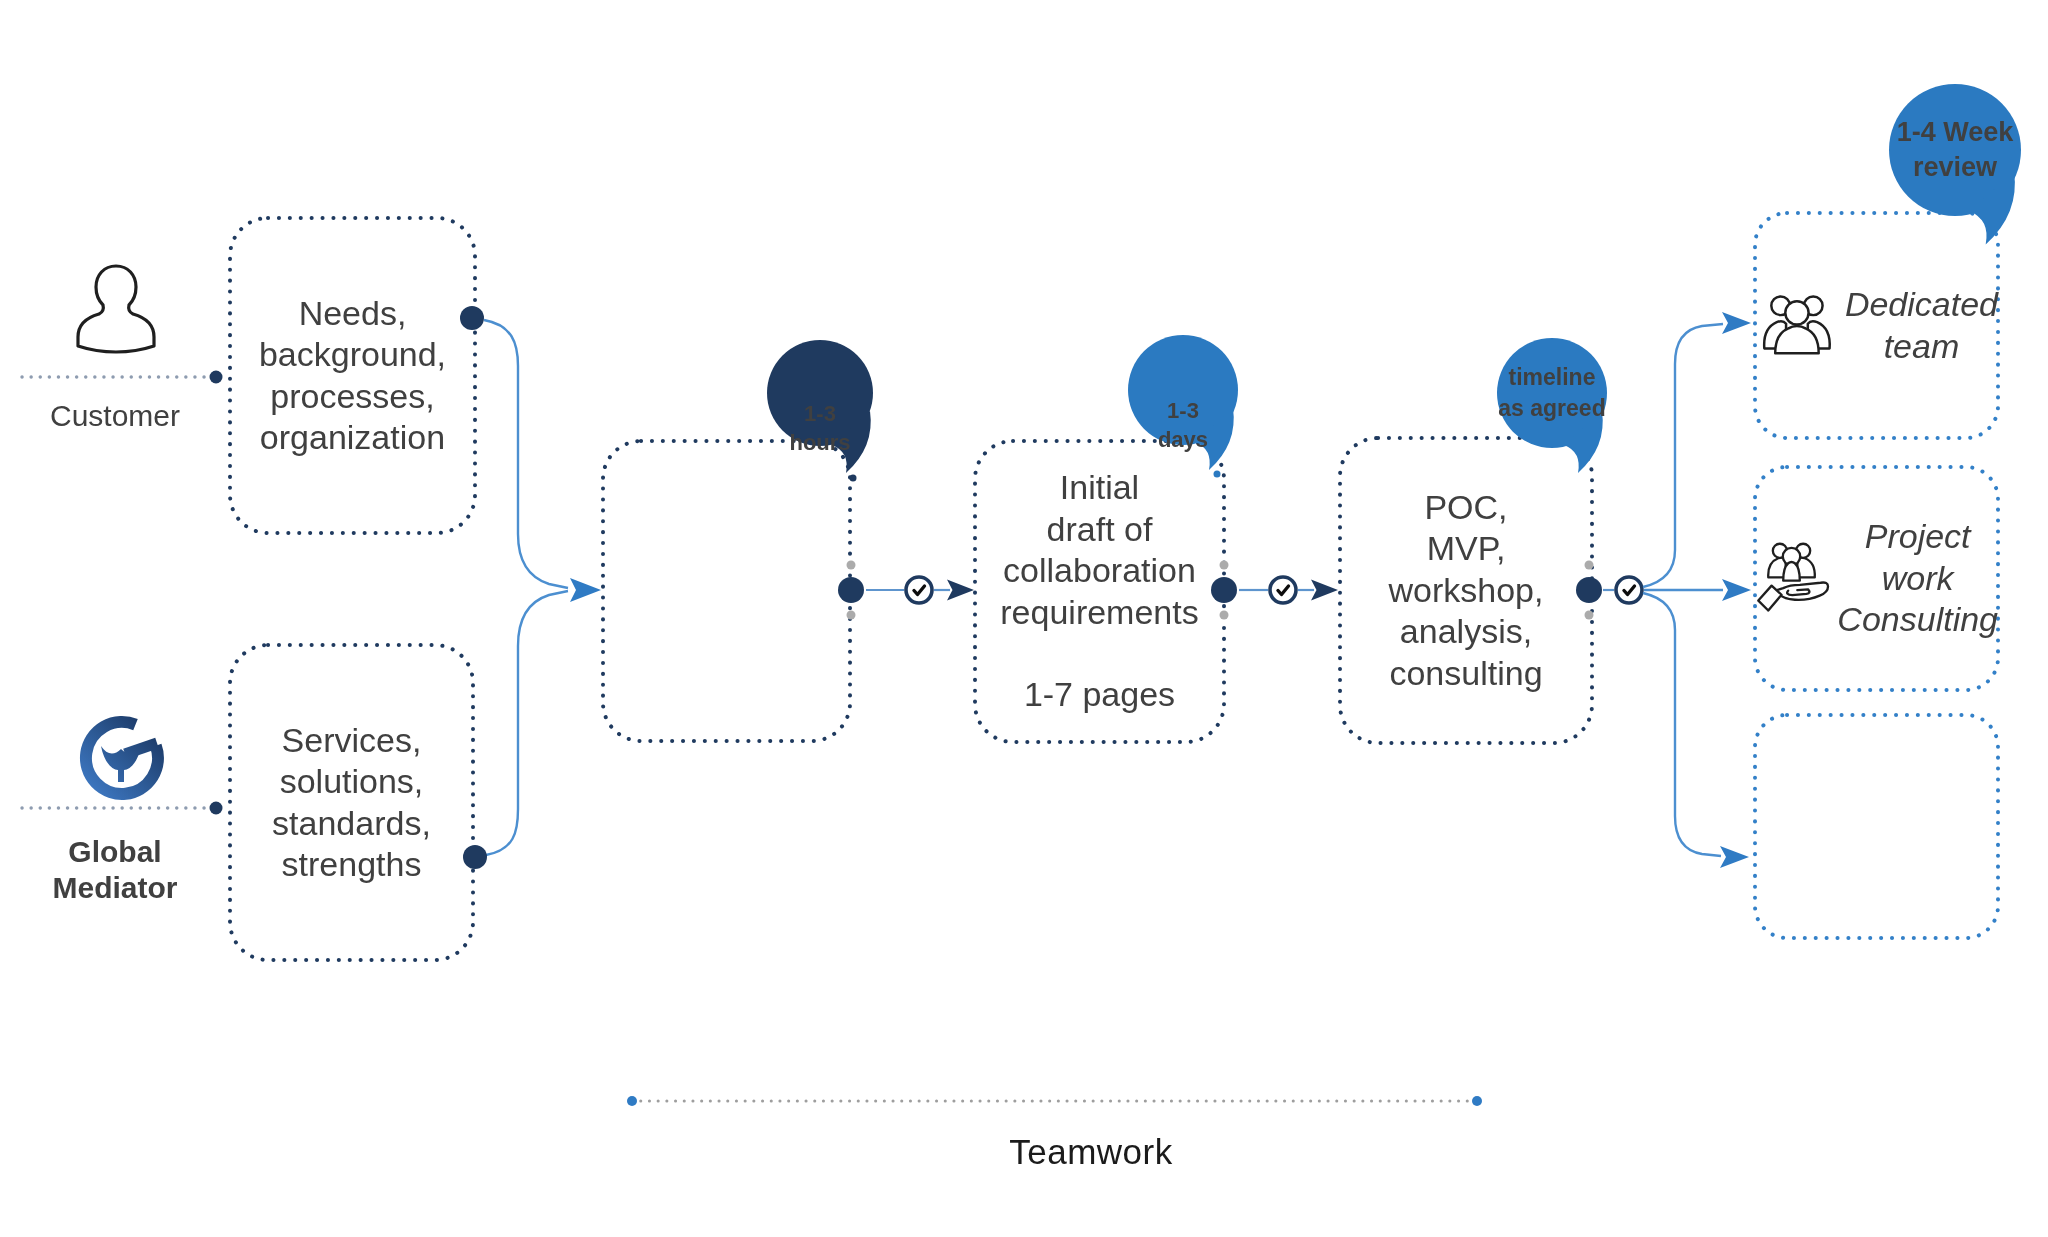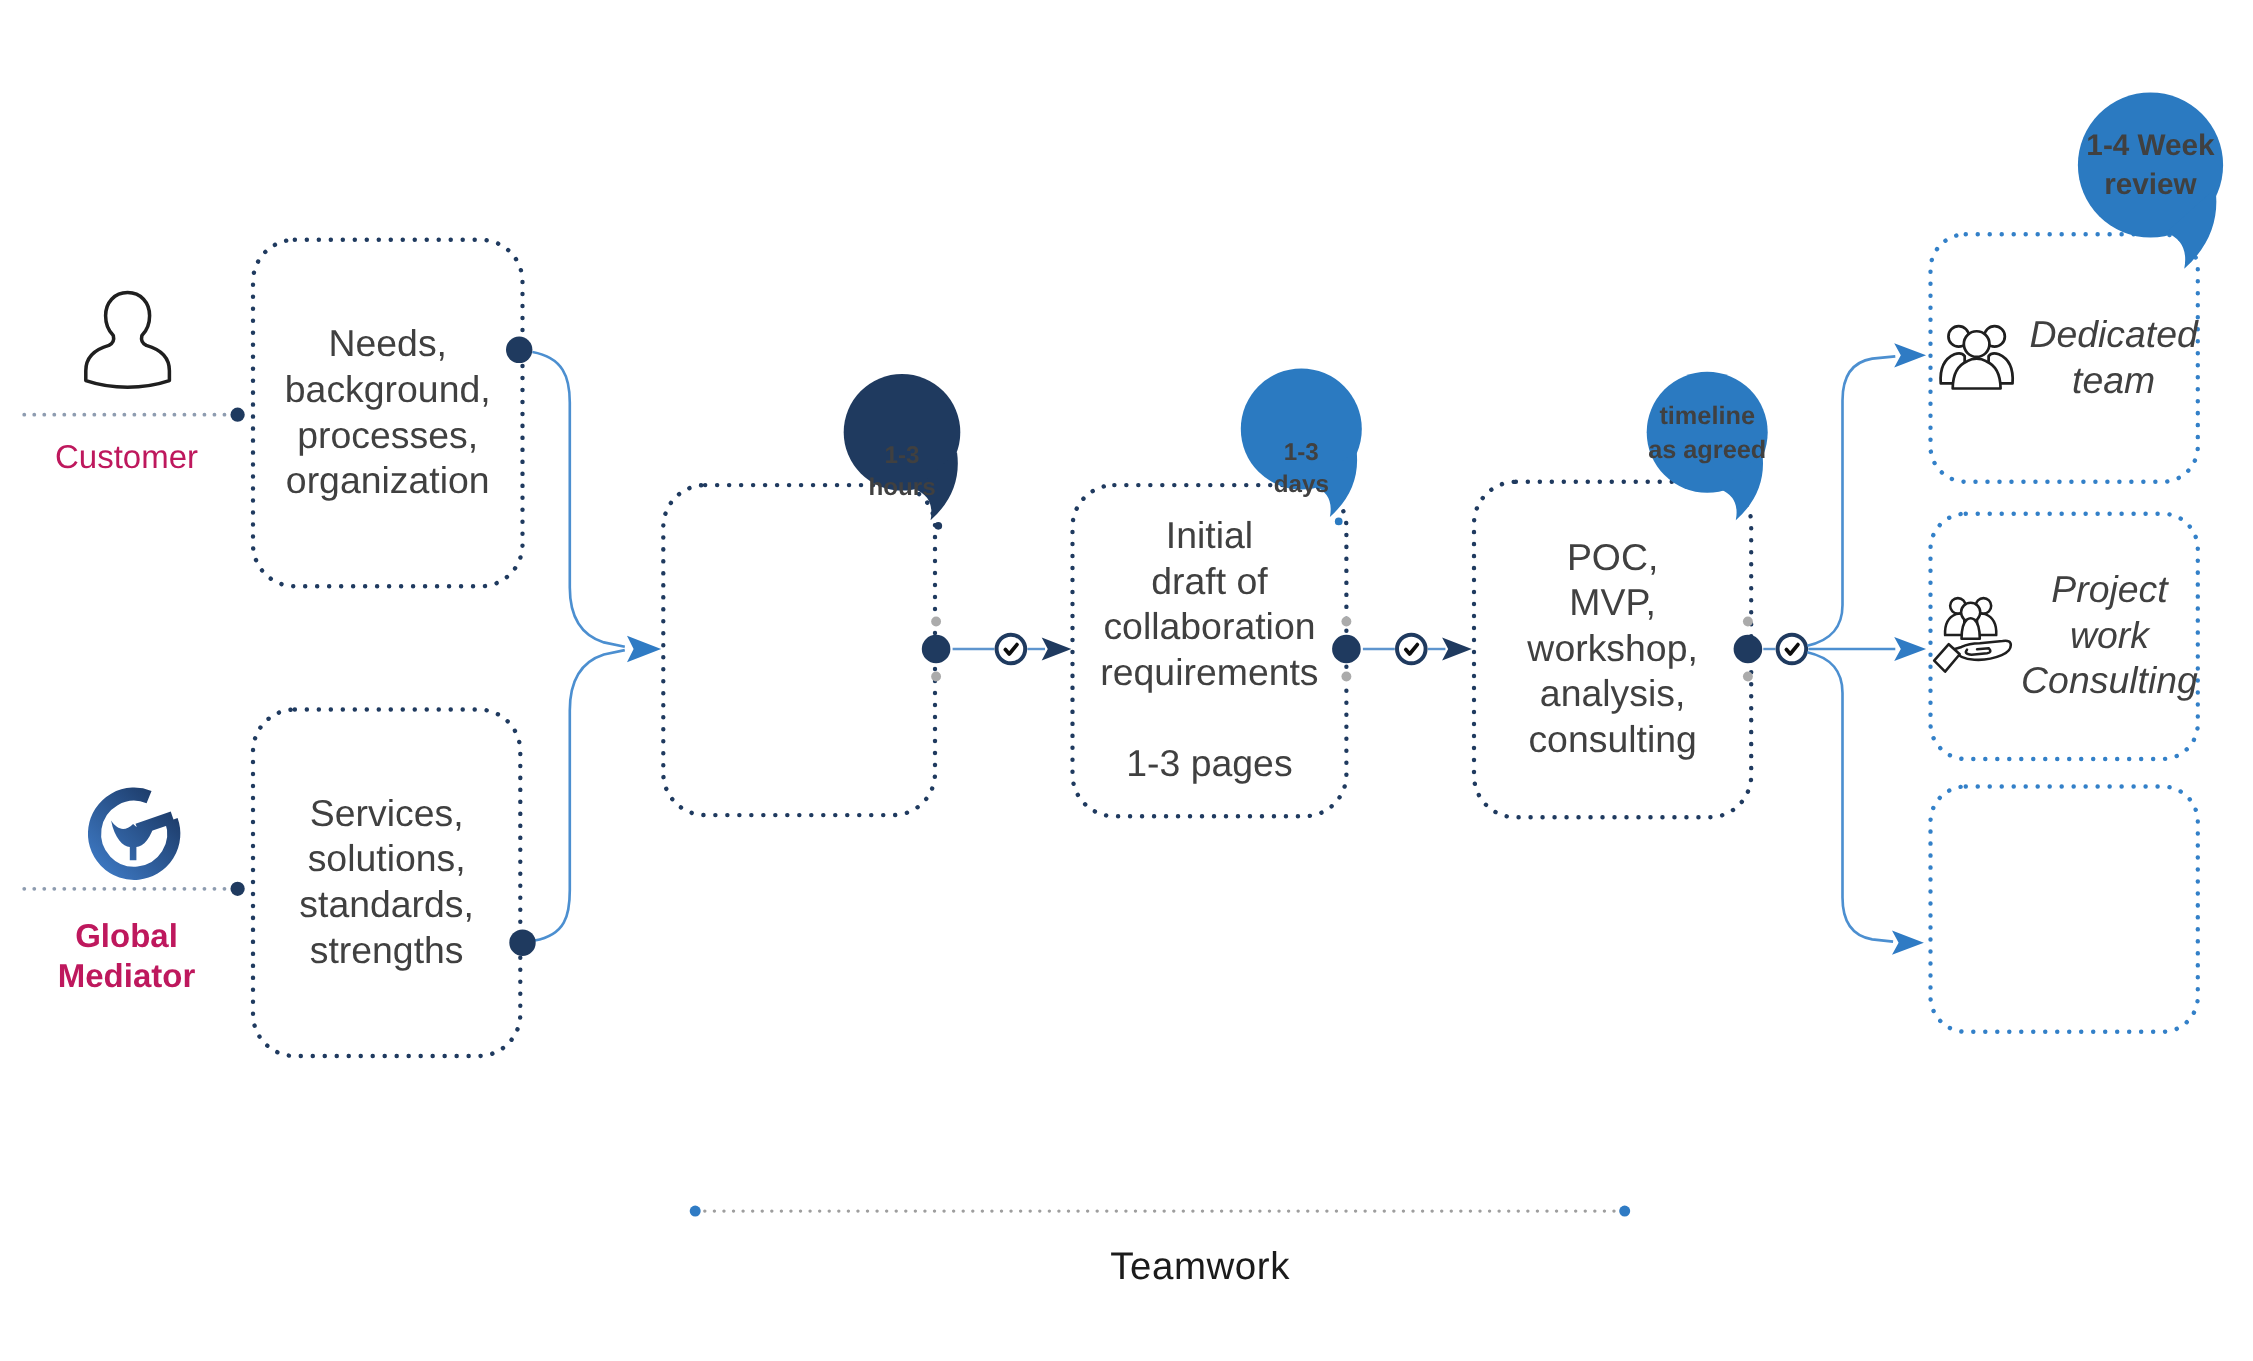--- a/index.html
+++ b/index.html
@@ -3,21 +3,21 @@
 <meta charset="utf-8">
 <style>
   html,body{margin:0;padding:0;background:#fff;}
   .canvas{position:relative;width:2048px;height:1237px;background:#ffffff;
     font-family:"Liberation Sans",sans-serif;overflow:hidden;color:#1d1d1f;}
   svg.layer{position:absolute;left:0;top:0;width:2048px;height:1237px;}
   .abs{position:absolute;}
   .center{display:flex;align-items:center;justify-content:center;text-align:center;}
   .pre{white-space:pre-line;font-weight:bold;}
   .box-label{font-size:34px;line-height:1.22;font-weight:500;color:#404040;}
-  .actor-label{font-size:30px;line-height:1.2;color:#be185d;}
+  .actor-label{font-size:30px;line-height:1.2;color:#404040;}
   .bubble-label{color:#404040;font-weight:700;}
   .fs26{font-size:22px;line-height:1.3;margin-top:36px;}
   .fs23{font-size:23px;line-height:1.35;}
   .fs27{font-size:27px;line-height:1.3;}
   .teamwork{font-size:35px;letter-spacing:0.5px;font-weight:400;color:#1b1b1b;}
   .outcome-box{display:flex;align-items:center;justify-content:center;gap:6px;font-style:italic;}
   
   .stroke-navy{stroke:var(--navy);}
   .fill-navy{fill:var(--navy);}
   .fill-blue{fill:var(--blue);}
@@ -170,21 +170,21 @@
   <div class="abs center pre box-label" style="left:230px;top:645px;width:243px;height:315px">Services,
 solutions,
 standards,
 strengths</div>
 
   <div class="abs center pre box-label" style="left:975px;top:441px;width:249px;height:301px">Initial
 draft of
 collaboration
 requirements
 
-1-3 pages</div>
+1-7 pages</div>
   <div class="abs center pre box-label" style="left:1340px;top:438px;width:252px;height:305px">POC,
 MVP,
 workshop,
 analysis,
 consulting</div>
 
   <div class="abs center pre bubble-label fs26" style="left:768px;top:355px;width:104px;height:76px">1-3
 hours</div>
   <div class="abs center pre bubble-label fs26" style="left:1131px;top:352px;width:104px;height:76px">1-3
 days</div>

